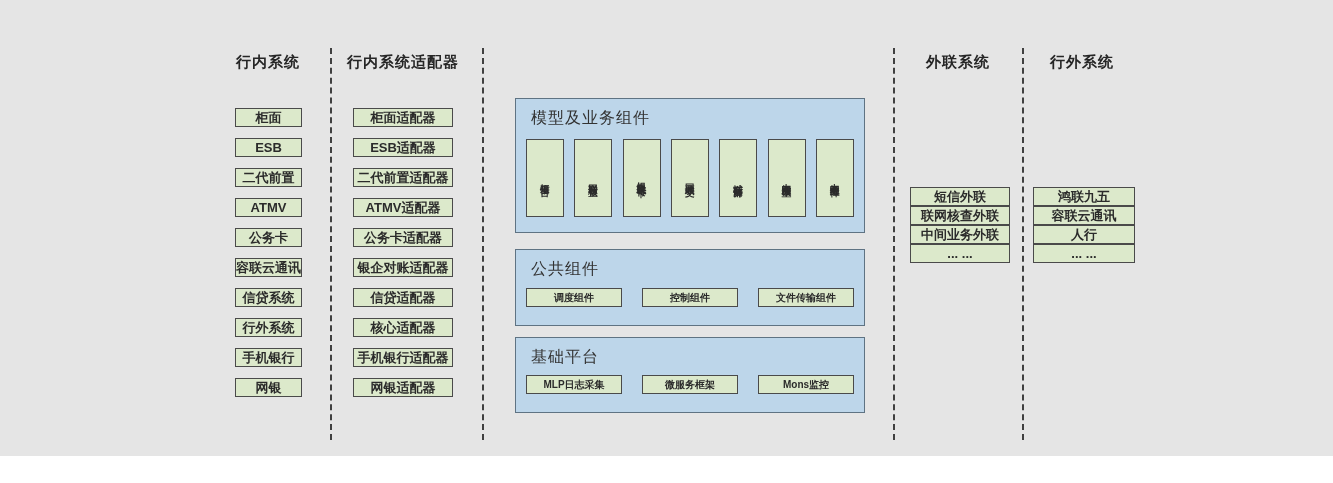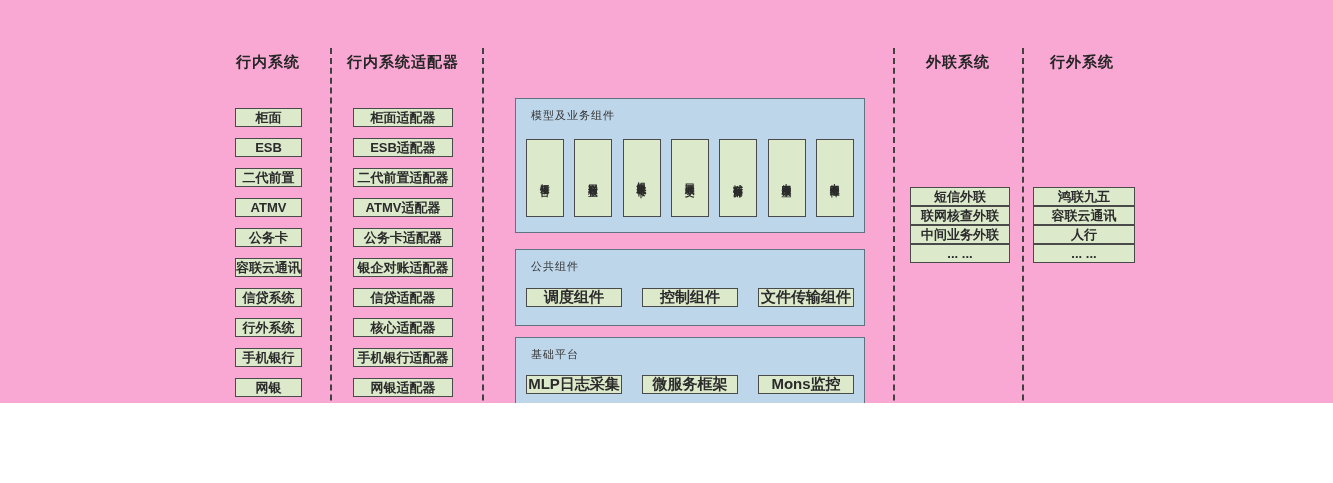--- a/index.html
+++ b/index.html
@@ -1,19 +1,19 @@
 <!DOCTYPE html>
 <html><head>
 <meta charset="utf-8">
 <style>
   html,body{margin:0;padding:0;background:#ffffff;}
   .canvas{
     position:relative;
-    width:1333px;height:403px;
-    background:#f9a8d4;
+    width:1333px;height:456px;
+    background:#e5e5e5;
     font-family:"Liberation Sans", sans-serif;
     overflow:hidden;
   }
   .col-title{
     position:absolute;top:53px;width:140px;
     text-align:center;
     font-size:15px;font-weight:bold;color:#262626;
     letter-spacing:1px;
     white-space:nowrap;
   }
@@ -38,21 +38,21 @@
   .gap11{gap:11px;}
   .gap17{}
   .panel{
     position:absolute;left:515px;width:350px;
     box-sizing:border-box;
     background:#bdd6ea;
     border:1px solid #5f7383;
   }
   .panel-title{
     position:absolute;left:15px;top:9px;
-    font-size:11px;color:#333333;
+    font-size:16px;color:#333333;
     letter-spacing:1px;
     white-space:nowrap;
   }
   .panel-row{
     position:absolute;left:10px;right:10px;
     display:flex;justify-content:space-between;
   }
   .vbox{
     box-sizing:border-box;
     width:38px;height:78px;
@@ -60,21 +60,21 @@
     color:#2b2b2b;font-size:9.5px;font-weight:bold;
     display:flex;align-items:center;justify-content:center;
     writing-mode:vertical-rl;text-orientation:upright;
     letter-spacing:1px;
     line-height:1;
   }
   .hbox{
     box-sizing:border-box;
     width:96px;height:19px;
     background:#dce9cb;border:1px solid #4a4a4a;
-    color:#2b2b2b;font-size:15px;font-weight:bold;
+    color:#2b2b2b;font-size:10px;font-weight:bold;
     display:flex;align-items:center;justify-content:center;
   }
   .bottom-line{
     position:absolute;left:0;right:0;top:473px;height:2px;
     background:#000000;
   }
 </style>
 </head>
 <body>
 

